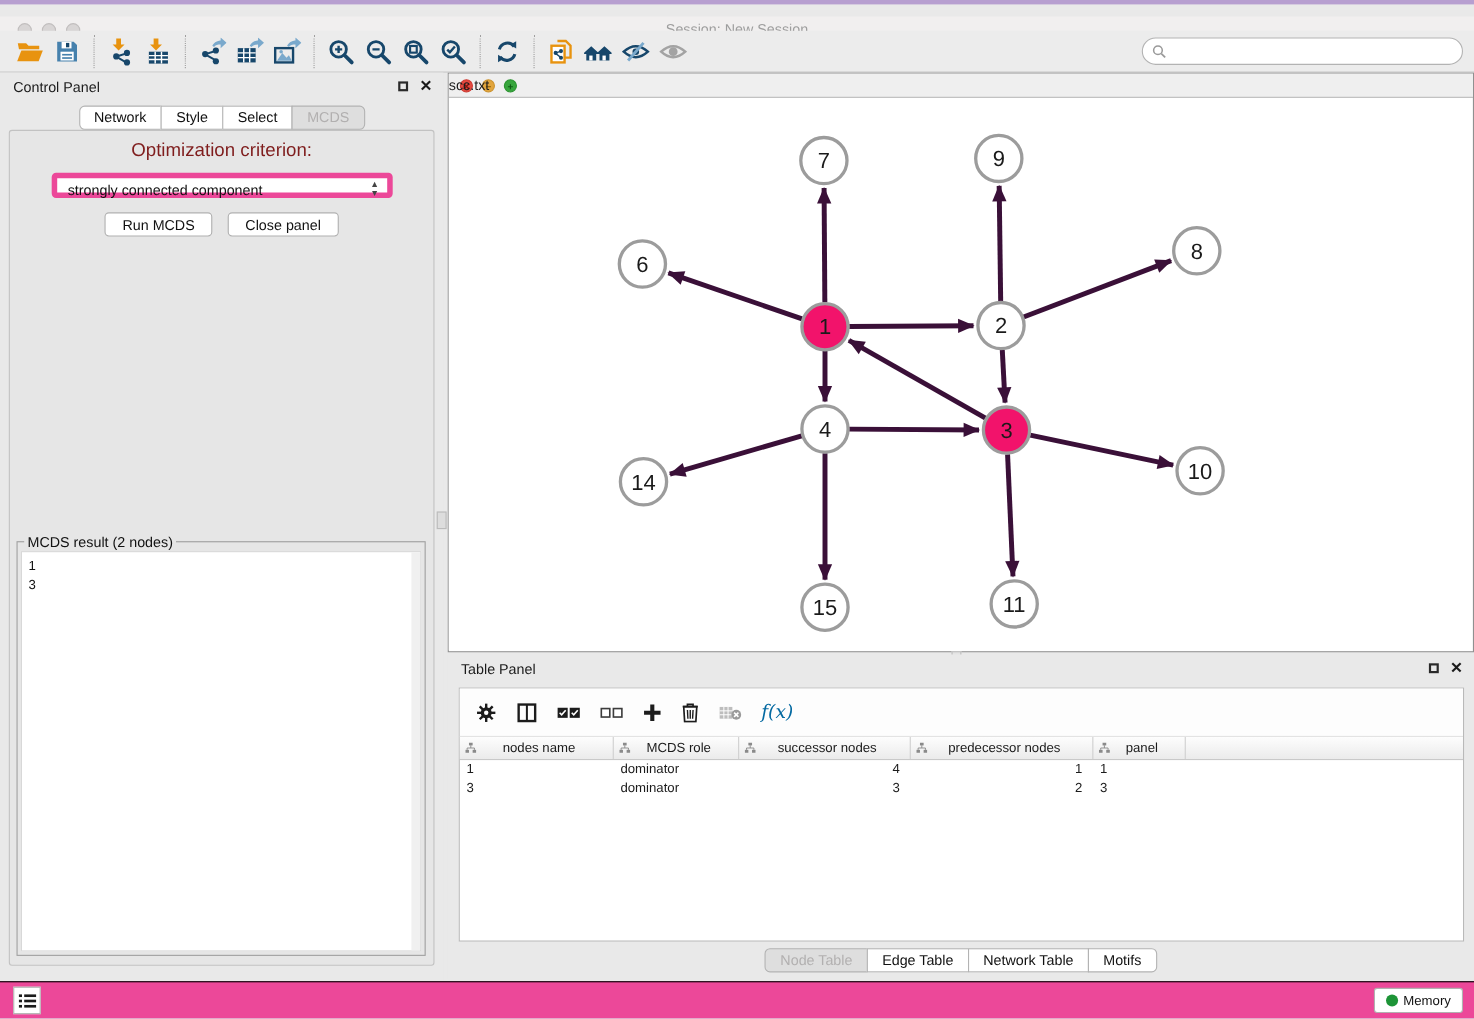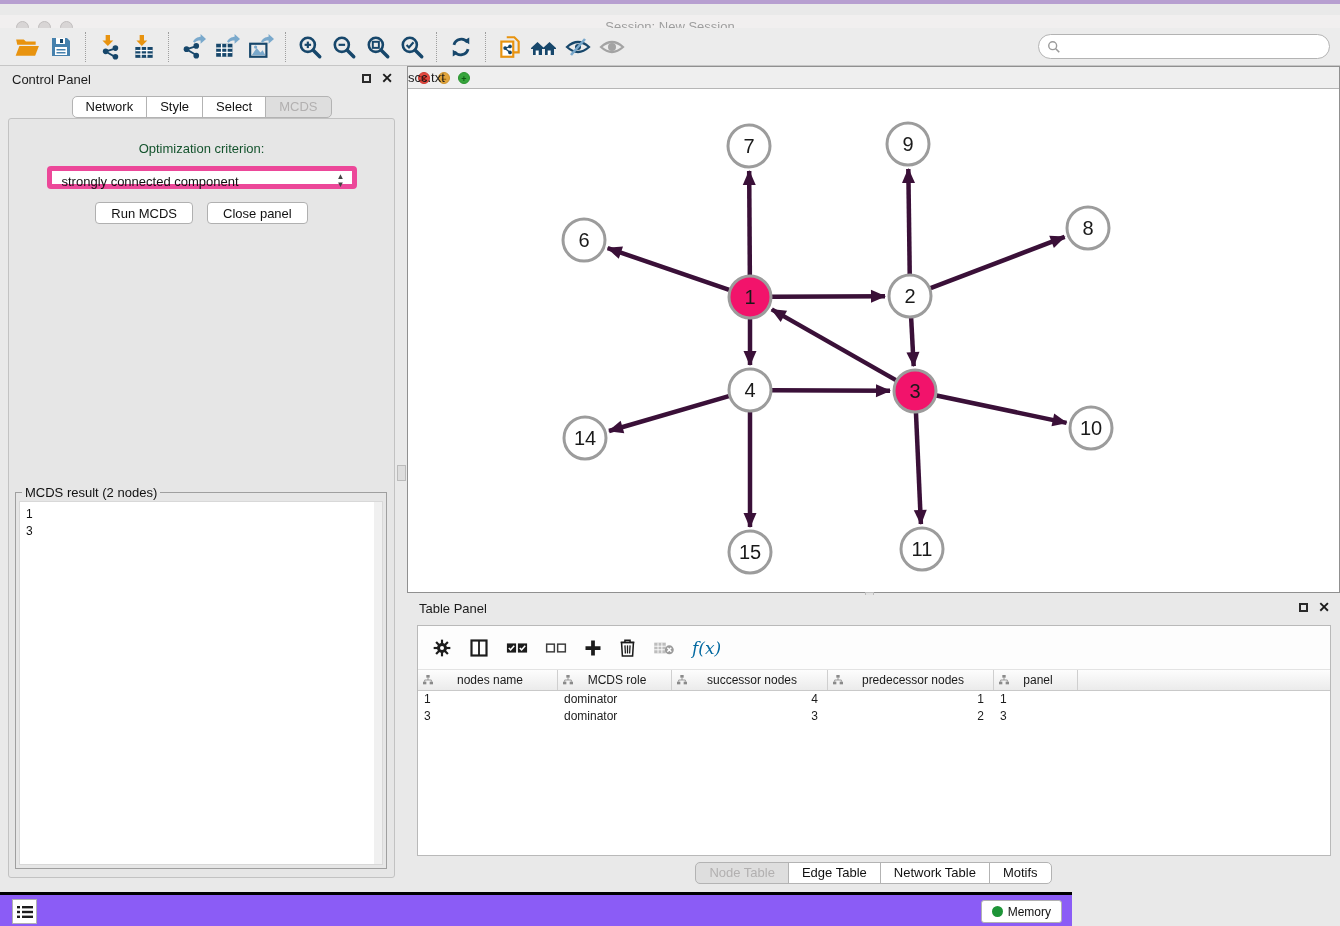--- a/index.html
+++ b/index.html
@@ -28,21 +28,21 @@
   .panel-header{position:relative;height:27px;line-height:27px;font-size:13px;color:#1b1b1b;padding-left:12px;}
   .panel-header .hicons{position:absolute;right:10px;top:6px;display:flex;gap:10px;align-items:center;}
   .float-box{width:9px;height:9px;border:2px solid #2a2a2a;display:inline-block;}
   .close-x{font-size:14px;font-weight:bold;color:#1a1a1a;line-height:12px;}
   .cp-tabs{position:absolute;left:50%;transform:translateX(-50%);top:30px;display:flex;z-index:3;}
   .tab{height:22px;line-height:20px;padding:0 13px;font-size:13px;background:#fff;border:1px solid #b3b3b3;margin-left:-1px;color:#111;white-space:nowrap;}
   .tab.first{border-radius:5px 0 0 5px;margin-left:0;}
   .tab.last{border-radius:0 5px 5px 0;}
   .tab.active{background:#dedede;color:#b2b0b0;}
   .cp-content{position:absolute;left:8px;top:52px;width:387px;height:760px;background:#e6e6e6;border:1px solid #c2c2c2;border-radius:3px;text-align:center;}
-  .opt-label{margin-top:22px;font-size:13px;color:#14532d;}
+  .opt-label{margin-top:8px;font-size:17px;color:#7f1d1d;}
   .select-box{position:relative;margin:10px auto 0;width:310px;height:23px;background:#fff;border:5px solid #ec4899;border-radius:4px;text-align:left;font-size:13px;line-height:21px;padding-left:10px;color:#111;}
   .select-arrows{position:absolute;right:7px;top:2px;display:flex;flex-direction:column;line-height:8px;font-size:8px;color:#444;}
   .btn-row{margin-top:13px;display:flex;justify-content:center;gap:14px;}
   .mac-btn{height:22px;padding:0 15px;background:#fff;border:1px solid #b0b0b0;border-radius:4px;font-size:13px;color:#111;font-family:"Liberation Sans",sans-serif;}
   .group-box{position:absolute;left:6px;right:7px;top:373px;bottom:8px;border:1px solid #9f9f9f;}
   .group-label{position:absolute;top:-8px;left:6px;background:#e6e6e6;padding:0 3px;font-size:13px;color:#111;}
   .group-inner{position:absolute;left:3px;right:3px;top:8px;bottom:3px;background:#fff;border:1px solid #d8d8d8;text-align:left;}
   .group-scroll{position:absolute;right:0;top:0;bottom:0;width:8px;background:#f0f0f0;}
   .result-lines{padding:4px 6px;font-size:12px;color:#111;line-height:17px;}
   
@@ -64,21 +64,21 @@
   .tp-tbtn{background:none;border:none;display:flex;align-items:center;}
   .fx-label{font-family:"DejaVu Serif","Liberation Serif",serif;font-style:italic;font-size:17px;color:#0369a1;}
   .tbl-header{display:flex;height:21px;background:linear-gradient(#fdfdfd,#ebebeb);border-bottom:1px solid #c9c9c9;}
   .th{display:flex;align-items:center;border-right:1px solid #cfcfcf;font-size:12px;color:#1a1a1a;position:relative;}
   .th .th-label{flex:1;text-align:center;padding-right:10px;}
   .th .tree-ic{margin-left:5px;}
   .tr{display:flex;height:17px;}
   .td{font-size:12px;color:#1c1c1c;line-height:17px;overflow:hidden;white-space:nowrap;}
   .tp-tabs{position:absolute;left:0;right:0;top:267px;display:flex;justify-content:center;}
   
-  .statusbar{position:absolute;left:0;top:892px;width:1072px;height:34px;background:#8b5cf6;border-top:3px solid #000000;}
+  .statusbar{position:absolute;left:0;top:892px;width:1340px;height:34px;background:#ec4899;border-top:1px solid #000000;}
   .list-btn{position:absolute;left:12px;top:4px;width:25px;height:25px;background:#fff;border:1px solid #b1b1b1;display:flex;align-items:center;justify-content:center;}
   .memory-btn{position:absolute;right:10px;top:5px;height:23px;background:#fff;border:1px solid #b1b1b1;border-radius:3px;display:flex;align-items:center;gap:5px;padding:0 10px;font-size:12px;color:#111;}
   .mem-dot{width:11px;height:11px;border-radius:50%;background:#1d9437;}
   svg{display:block;}
 </style>
 </head>
 <body>
 
 <div class="app">
   <div class="purple-strip"></div>

